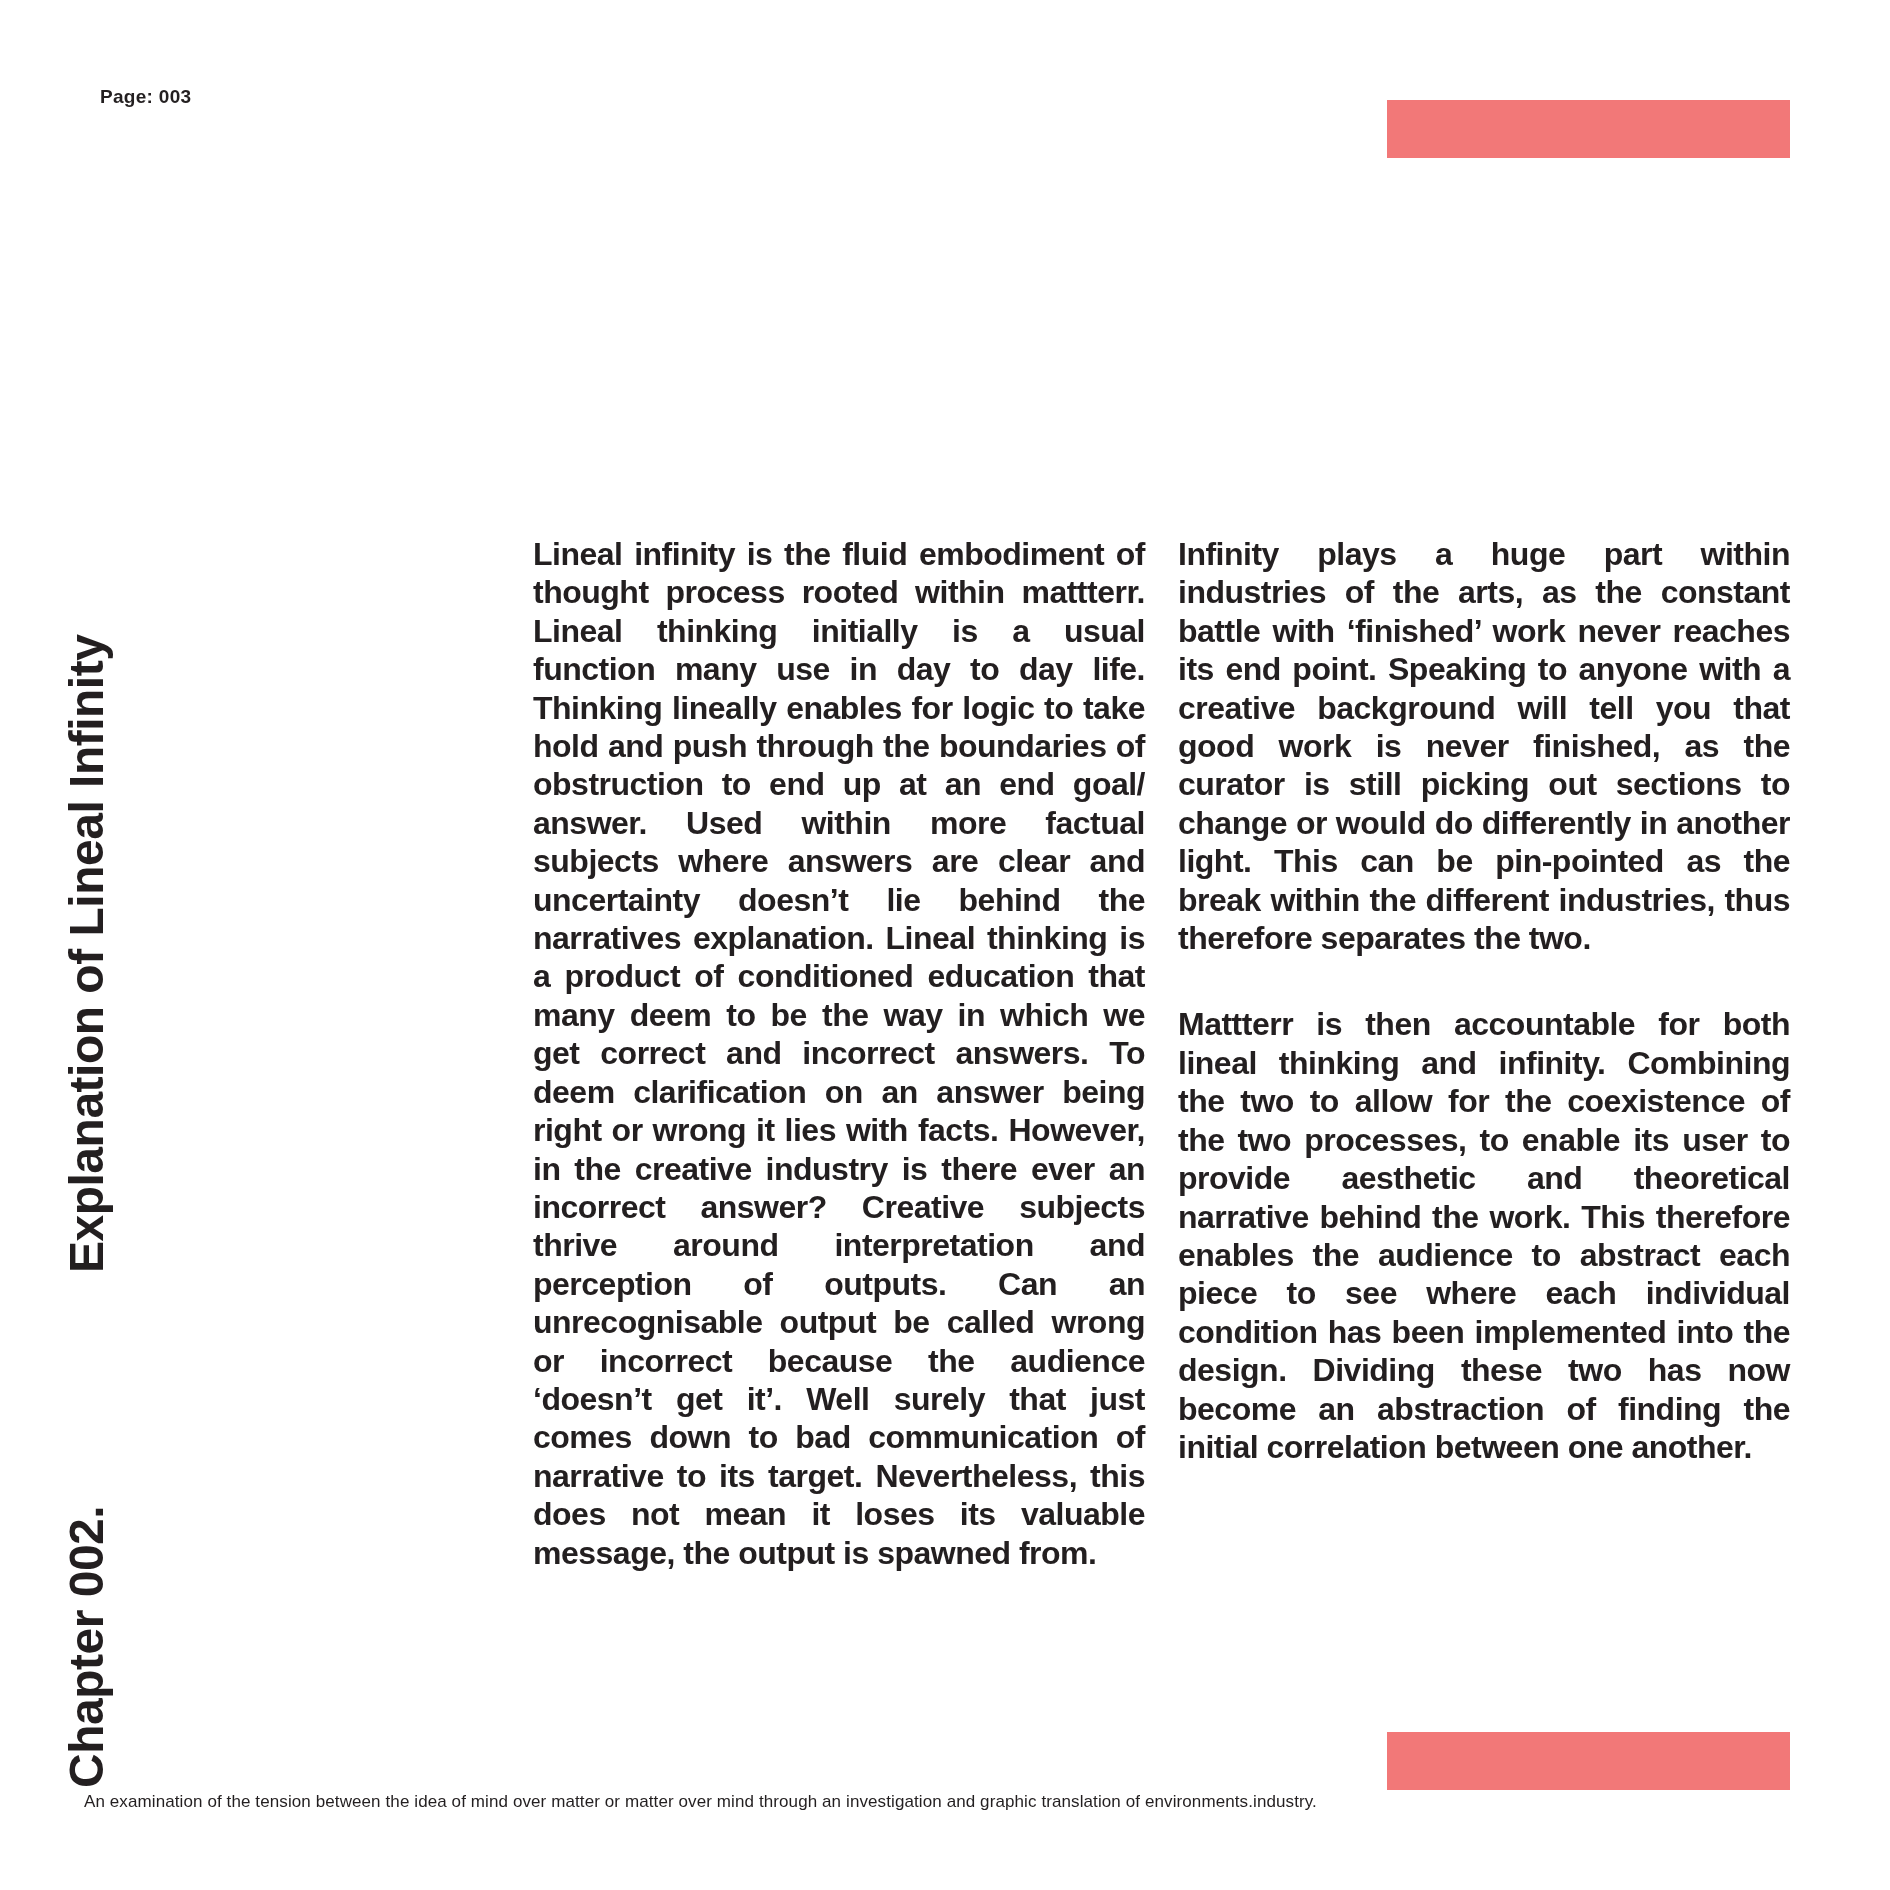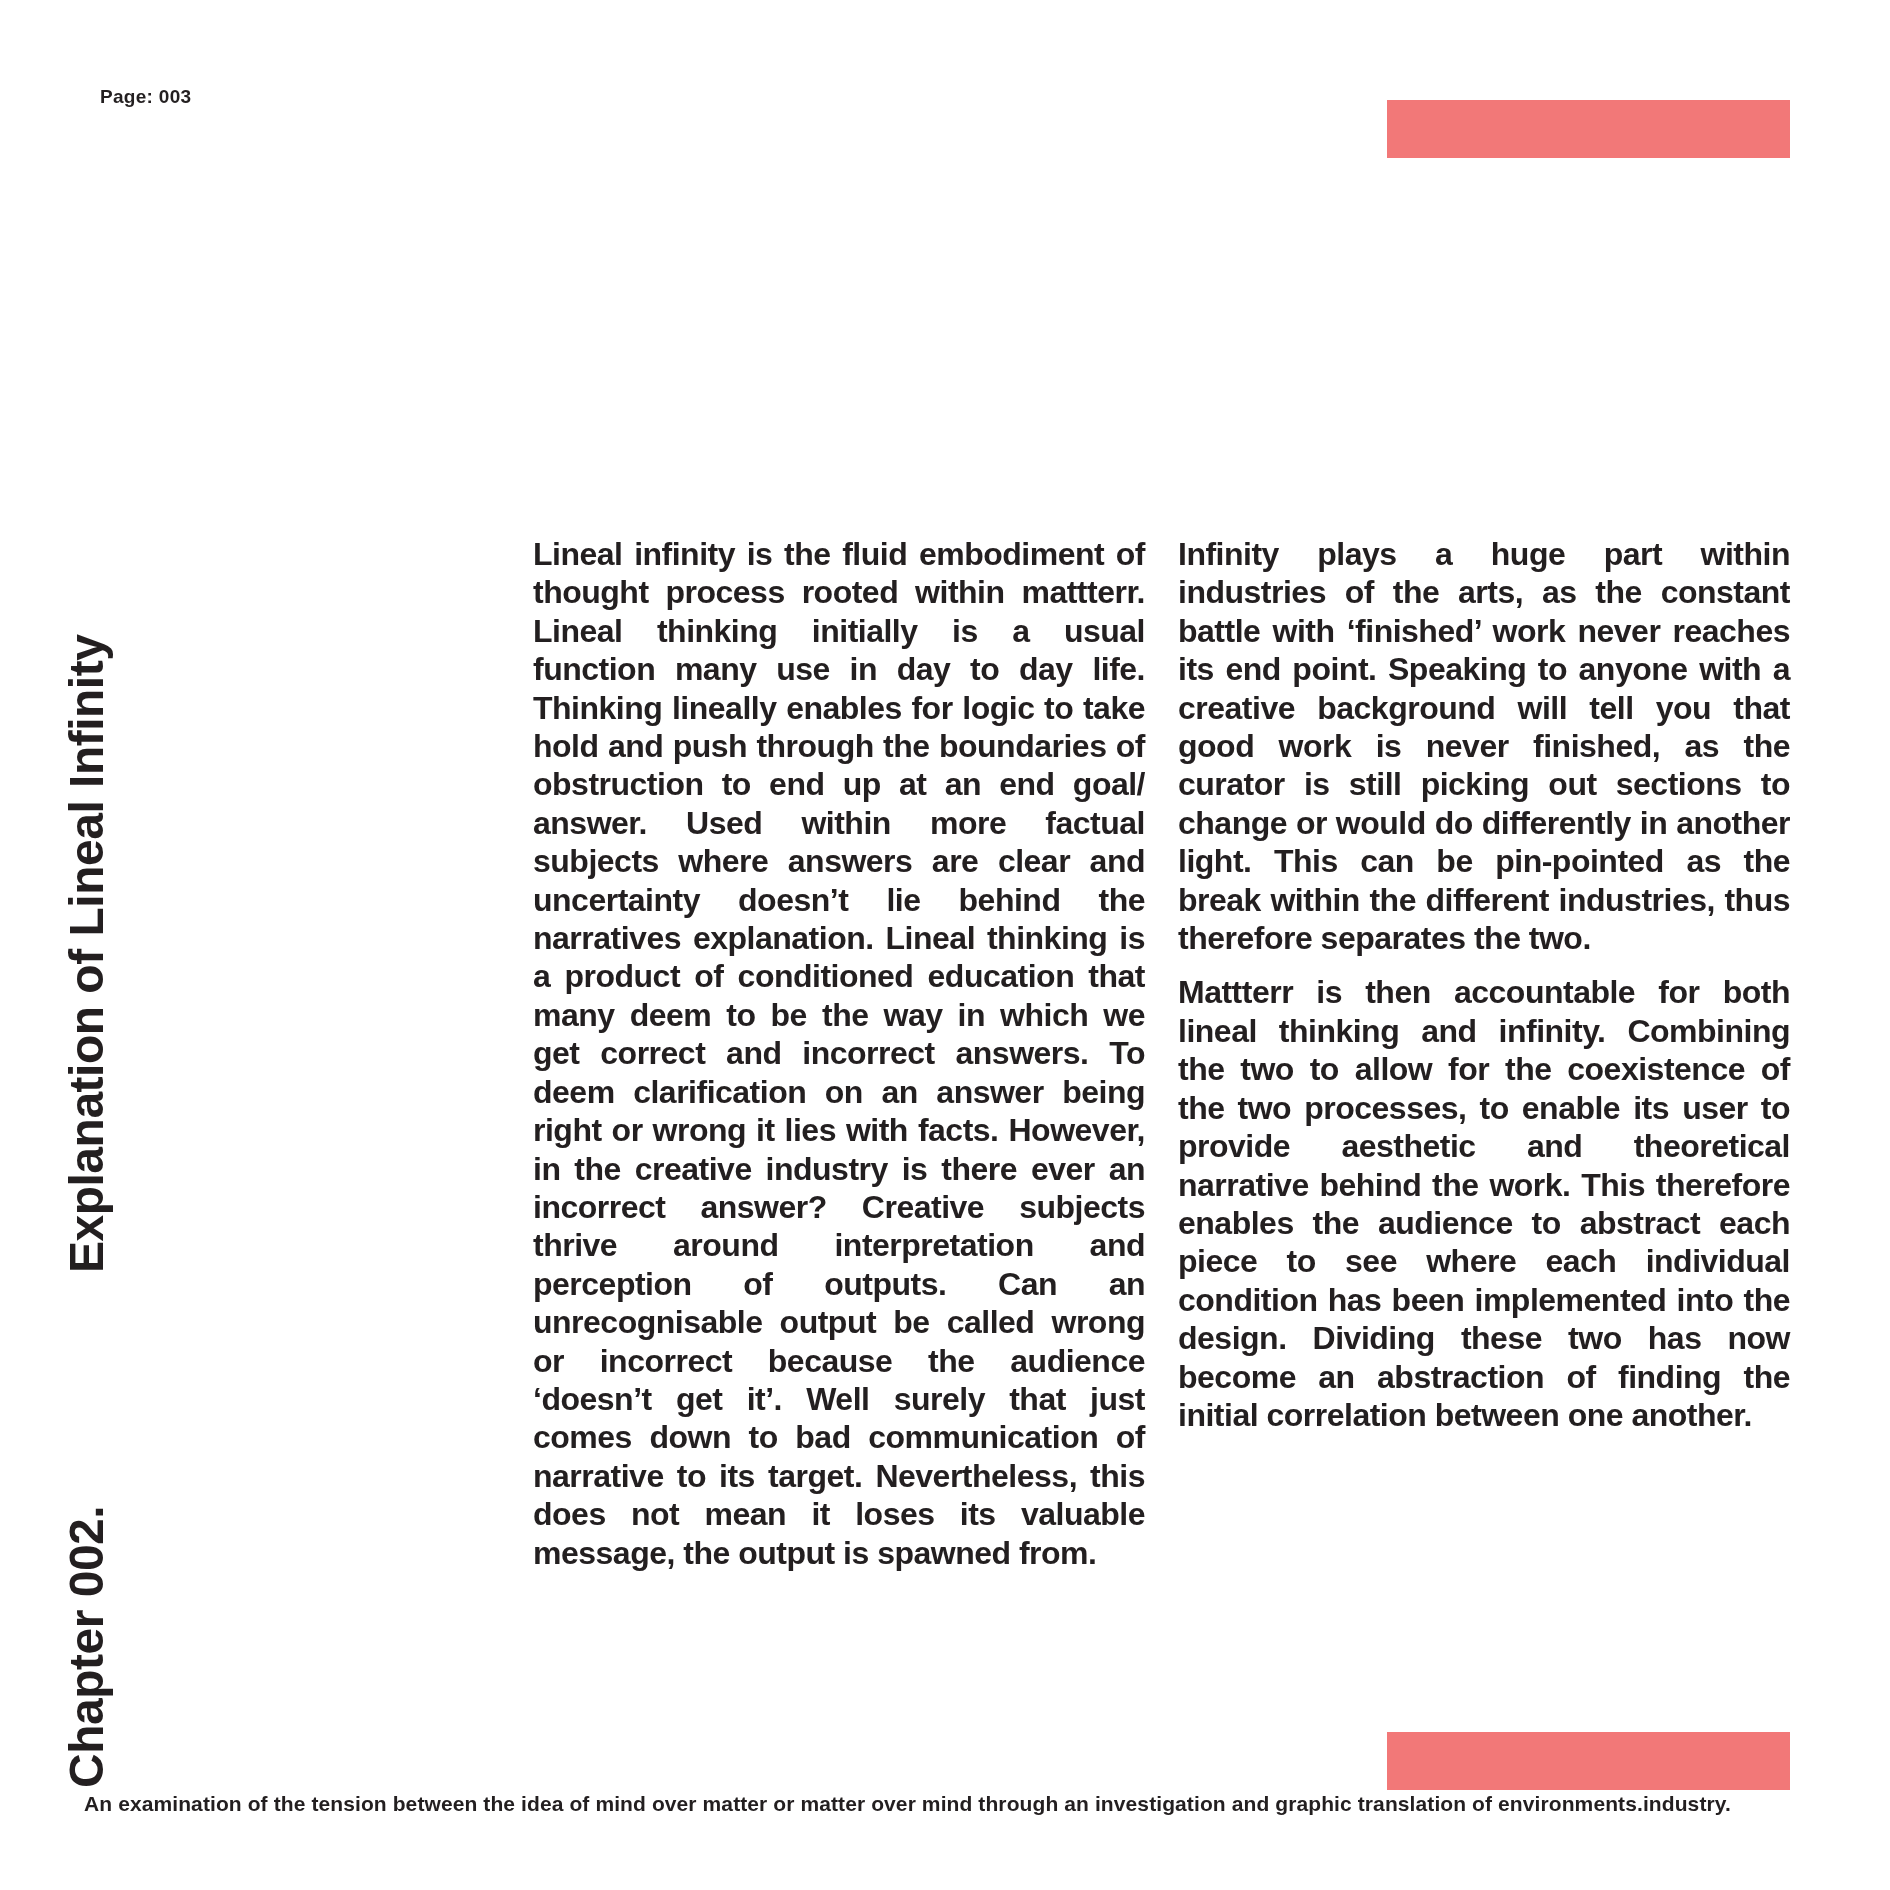--- a/index.html
+++ b/index.html
@@ -54,30 +54,30 @@
     position: absolute;
     top: 535px;
     width: 612px;
     font-size: 32px;
     font-weight: 700;
     letter-spacing: -0.5px;
     line-height: 38.4px;
     text-align: justify;
     color: var(--ink);
   }
-  .body-col p + p { margin-top: 16px; }
+  .body-col p + p { margin-top: 48px; }
   .col-1 { left: 533px; }
   .col-2 { left: 1178px; }
 
   .footer-caption {
     position: absolute;
     left: 84px;
     top: 1792px;
-    font-size: 21px;
-    font-weight: 700;
+    font-size: 17px;
+    font-weight: 400;
     letter-spacing: 0.1px;
     white-space: nowrap;
   }
 </style>
 </head>
 <body>
 
 <div class="page-label">Page: 003</div>
 
 <div class="accent-bar top"></div>

